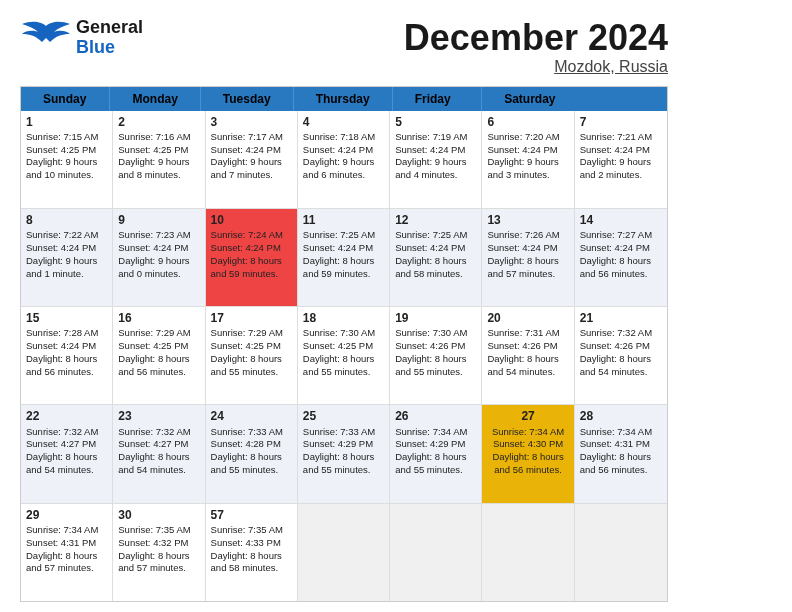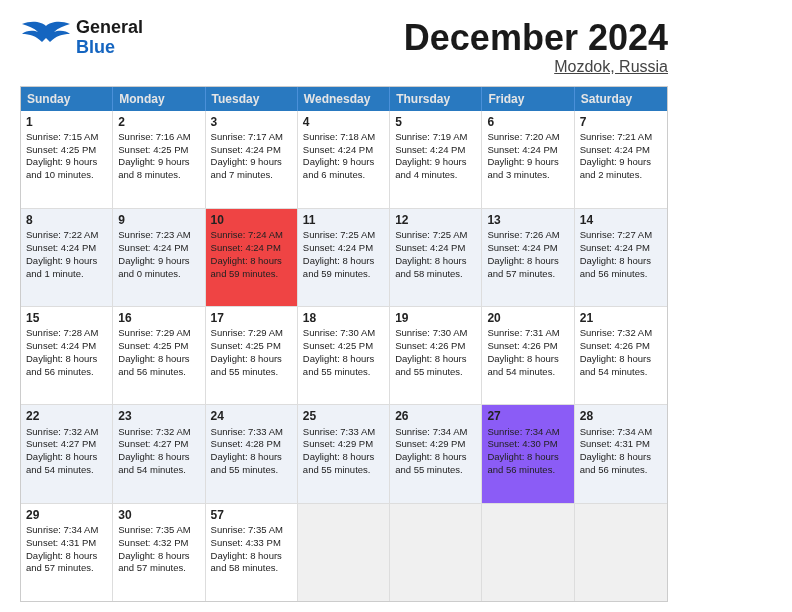--- a/index.html
+++ b/index.html
@@ -47,24 +47,24 @@
       display: flex;
       flex-direction: column;
       border: 1px solid #ccc;
     }
     .cal-header {
       display: grid;
       grid-template-columns: repeat(7, 1fr);
       background: #2979c0;
     }
     .cal-header-cell {
-      color: #e5e5e5;
+      color: #000000;
       font-size: 12px;
       font-weight: bold;
-      padding: 5px 6px;
+      padding: 5px 22px;
       text-align: left;
       border-right: 1px solid #4a90d9;
     }
     .cal-header-cell:last-child { border-right: none; }
     .cal-body {
       flex: 1;
       display: flex;
       flex-direction: column;
     }
     .cal-row {
@@ -119,21 +119,20 @@
       <div class="month-title">December 2024</div>
       <div class="location">Mozdok, Russia</div>
     </div>
   </div>
 
   <div class="calendar">
     <div class="cal-header">
     <div class="cal-header-cell">Sunday</div>
         <div class="cal-header-cell">Monday</div>
         <div class="cal-header-cell">Tuesday</div>
-        <div class="cal-header-cell">Wednesday</div>
         <div class="cal-header-cell">Thursday</div>
         <div class="cal-header-cell">Friday</div>
         <div class="cal-header-cell">Saturday</div>
       </div>
     <div class="cal-body">
         <div class="cal-row" style="background: rgb(255, 255, 255);">
           <div class="cal-cell" style="background: rgb(255, 255, 255);"><span class="day-num">1</span>Sunrise: 7:15 AM<br>Sunset: 4:25 PM<br>Daylight: 9 hours<br>and 10 minutes.</div>
           <div class="cal-cell" style="background: rgb(255, 255, 255);"><span class="day-num">2</span>Sunrise: 7:16 AM<br>Sunset: 4:25 PM<br>Daylight: 9 hours<br>and 8 minutes.</div>
           <div class="cal-cell" style="background: rgb(255, 255, 255);"><span class="day-num">3</span>Sunrise: 7:17 AM<br>Sunset: 4:24 PM<br>Daylight: 9 hours<br>and 7 minutes.</div>
           <div class="cal-cell" style="background: rgb(255, 255, 255);"><span class="day-num">4</span>Sunrise: 7:18 AM<br>Sunset: 4:24 PM<br>Daylight: 9 hours<br>and 6 minutes.</div>
@@ -158,21 +157,21 @@
           <div class="cal-cell" style="background: rgb(255, 255, 255);"><span class="day-num">19</span>Sunrise: 7:30 AM<br>Sunset: 4:26 PM<br>Daylight: 8 hours<br>and 55 minutes.</div>
           <div class="cal-cell" style="background: rgb(255, 255, 255);"><span class="day-num">20</span>Sunrise: 7:31 AM<br>Sunset: 4:26 PM<br>Daylight: 8 hours<br>and 54 minutes.</div>
           <div class="cal-cell" style="background: rgb(255, 255, 255);"><span class="day-num">21</span>Sunrise: 7:32 AM<br>Sunset: 4:26 PM<br>Daylight: 8 hours<br>and 54 minutes.</div>
         </div>
         <div class="cal-row" style="background: rgb(238, 242, 248);">
           <div class="cal-cell" style="background: rgb(238, 242, 248);"><span class="day-num">22</span>Sunrise: 7:32 AM<br>Sunset: 4:27 PM<br>Daylight: 8 hours<br>and 54 minutes.</div>
           <div class="cal-cell" style="background: rgb(238, 242, 248);"><span class="day-num">23</span>Sunrise: 7:32 AM<br>Sunset: 4:27 PM<br>Daylight: 8 hours<br>and 54 minutes.</div>
           <div class="cal-cell" style="background: rgb(238, 242, 248);"><span class="day-num">24</span>Sunrise: 7:33 AM<br>Sunset: 4:28 PM<br>Daylight: 8 hours<br>and 55 minutes.</div>
           <div class="cal-cell" style="background: rgb(238, 242, 248);"><span class="day-num">25</span>Sunrise: 7:33 AM<br>Sunset: 4:29 PM<br>Daylight: 8 hours<br>and 55 minutes.</div>
           <div class="cal-cell" style="background: rgb(238, 242, 248);"><span class="day-num">26</span>Sunrise: 7:34 AM<br>Sunset: 4:29 PM<br>Daylight: 8 hours<br>and 55 minutes.</div>
-          <div class="cal-cell" style="background: #8b5cf6;"><span class="day-num">27</span>Sunrise: 7:34 AM<br>Sunset: 4:30 PM<br>Daylight: 8 hours<br>and 56 minutes.</div>
+          <div class="cal-cell" style="background: #eab308; text-align: center;"><span class="day-num">27</span>Sunrise: 7:34 AM<br>Sunset: 4:30 PM<br>Daylight: 8 hours<br>and 56 minutes.</div>
           <div class="cal-cell" style="background: rgb(238, 242, 248);"><span class="day-num">28</span>Sunrise: 7:34 AM<br>Sunset: 4:31 PM<br>Daylight: 8 hours<br>and 56 minutes.</div>
         </div>
         <div class="cal-row" style="background: rgb(255, 255, 255);">
           <div class="cal-cell" style="background: rgb(255, 255, 255);"><span class="day-num">29</span>Sunrise: 7:34 AM<br>Sunset: 4:31 PM<br>Daylight: 8 hours<br>and 57 minutes.</div>
           <div class="cal-cell" style="background: rgb(255, 255, 255);"><span class="day-num">30</span>Sunrise: 7:35 AM<br>Sunset: 4:32 PM<br>Daylight: 8 hours<br>and 57 minutes.</div>
           <div class="cal-cell" style="background: rgb(255, 255, 255);"><span class="day-num">57</span>Sunrise: 7:35 AM<br>Sunset: 4:33 PM<br>Daylight: 8 hours<br>and 58 minutes.</div>
           <div class="cal-cell empty" style="background: rgb(240, 240, 240);"></div>
           <div class="cal-cell empty" style="background: rgb(240, 240, 240);"></div>
           <div class="cal-cell empty" style="background: rgb(240, 240, 240);"></div>
           <div class="cal-cell empty" style="background: rgb(240, 240, 240);"></div>

